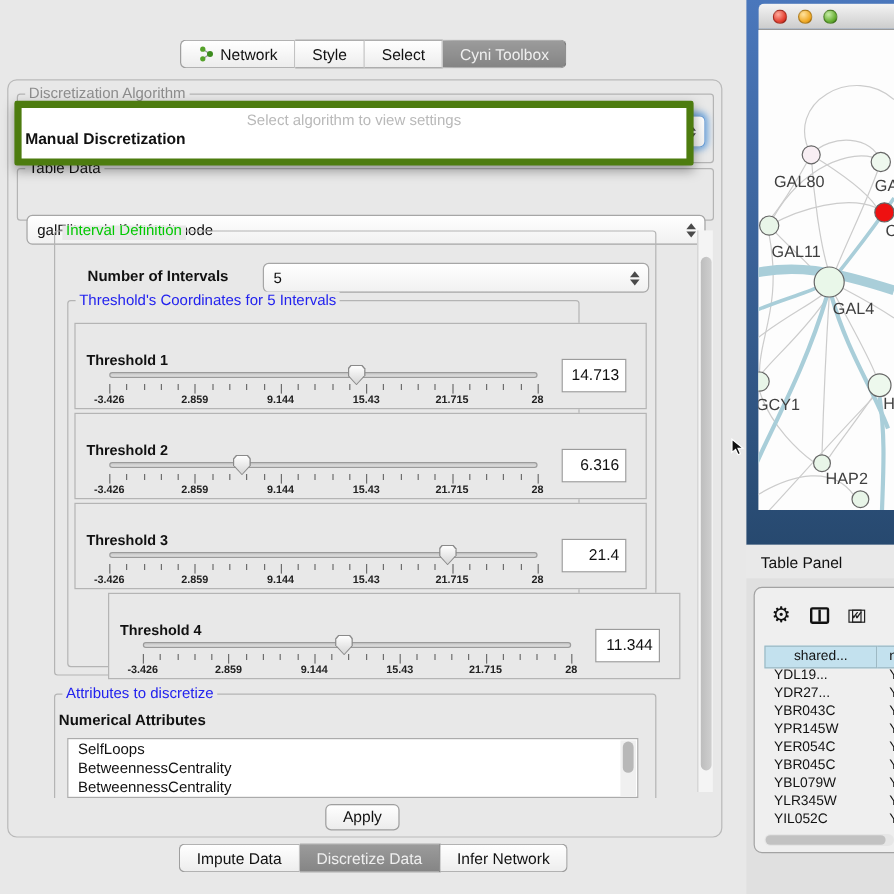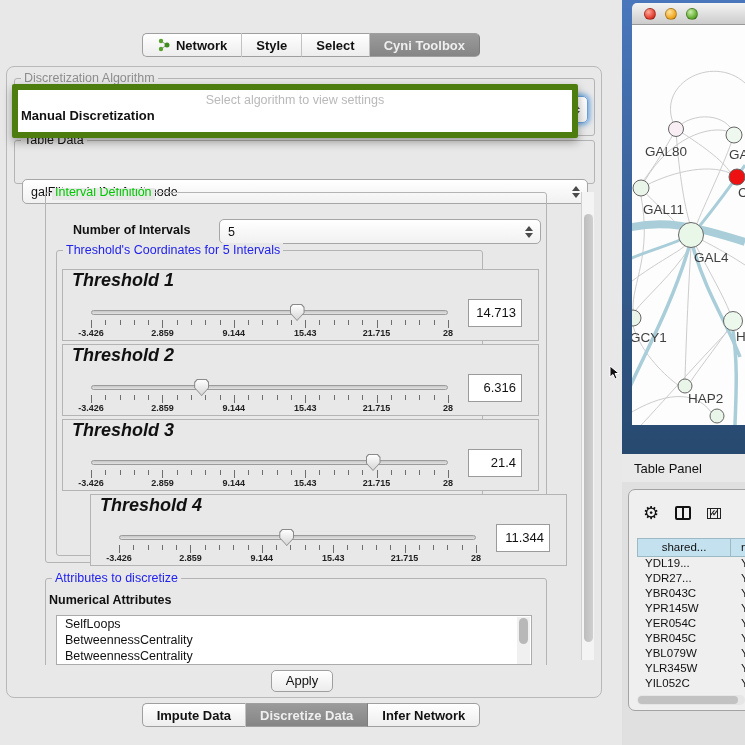--- a/index.html
+++ b/index.html
@@ -14,21 +14,21 @@
     display:flex; align-items:center; padding:0 8px; font-size:13px; }
   #titlebar .spacer { flex:1; }
   .float-btn { width:11px; height:10px; border:2px solid #1a1a1a; margin-right:10px; cursor:default; }
   .close-btn { font-size:14px; font-weight:bold; color:#1a1a1a; line-height:10px; cursor:default; }
 
   .tabrow { display:flex; justify-content:center; }
   #toptabs { left:0; top:33px; width:622px; }
   #bottabs { left:0; top:703px; width:622px; }
   .seg { height:24px; display:flex; align-items:center; padding:0 14px; font-size:13px;
     background:linear-gradient(#ffffff,#ededed); border-top:1px solid #9f9f9f;
-    border-bottom:1px solid #9f9f9f; border-right:1px solid #c2c2c2; white-space:nowrap;font-weight:bold; }
+    border-bottom:1px solid #9f9f9f; border-right:1px solid #c2c2c2; white-space:nowrap; }
   .seg:first-child { border-left:1px solid #9f9f9f; border-radius:5px 0 0 5px; }
   .seg:last-child { border-right:1px solid #9f9f9f; border-radius:0 5px 5px 0; }
   .seg.sel { background:linear-gradient(#9b9b9b,#858585); color:#efefef; border-right:1px solid #7d7d7d; }
   .seg .nicon { margin-right:5px; display:inline-flex; }
 
   #outerbox { left:6px; top:66px; width:596px; height:632px;
     border:1px solid #b9b9b9; border-radius:8px; }
 
   .groupbox { border:1px solid #b4b4b4; border-radius:3px; }
   .glegend { position:absolute; top:-8px; left:6px; background:#e8e8e8; padding:0 3px;
@@ -59,21 +59,21 @@
   #td-combo { left:22px; top:152px; width:566px; height:25px; }
 
   #viewport { left:14px; top:188px; width:581px; height:477px; overflow:hidden; }
   #int-group { left:31px; top:4px; width:502px; height:371px; }
   #noi-label { left:27px; top:30px; font-size:12.5px; font-weight:bold; }
   #noi-combo { left:173px; top:26px; width:322px; height:25px; }
   #thr-group { left:10px; top:57px; width:427px; height:306px; }
 
   .tpanel { position:absolute; left:5px; width:477px; height:72px;
     border:1px solid #b4b4b4; background:#e8e8e8; }
-  .tlabel { position:absolute; left:9px; top:0; font-size:18px; font-weight:bold;font-style:italic; }
+  .tlabel { position:absolute; left:9px; top:23px; font-size:12px; font-weight:bold; }
   .slider { position:absolute; left:28px; top:36px; width:357px; height:34px; }
   .track { position:absolute; left:0; top:4px; width:357px; height:5px; border-radius:3px;
     background:linear-gradient(#c7c7c7,#e2e2e2); border:1px solid #9b9b9b; }
   .thumb { position:absolute; top:-2px; width:15px; height:17px; }
   .thumb::before { content:""; position:absolute; inset:0; background:#8a8a8a;
     clip-path:polygon(18% 0,82% 0,100% 18%,100% 52%,50% 100%,0 52%,0 18%); }
   .thumb::after { content:""; position:absolute; inset:1px;
     background:linear-gradient(#fefefe,#d6d6d6);
     clip-path:polygon(18% 0,82% 0,100% 18%,100% 52%,50% 100%,0 52%,0 18%); }
   .tick { position:absolute; top:14px; width:1px; background:#6e6e6e; }

